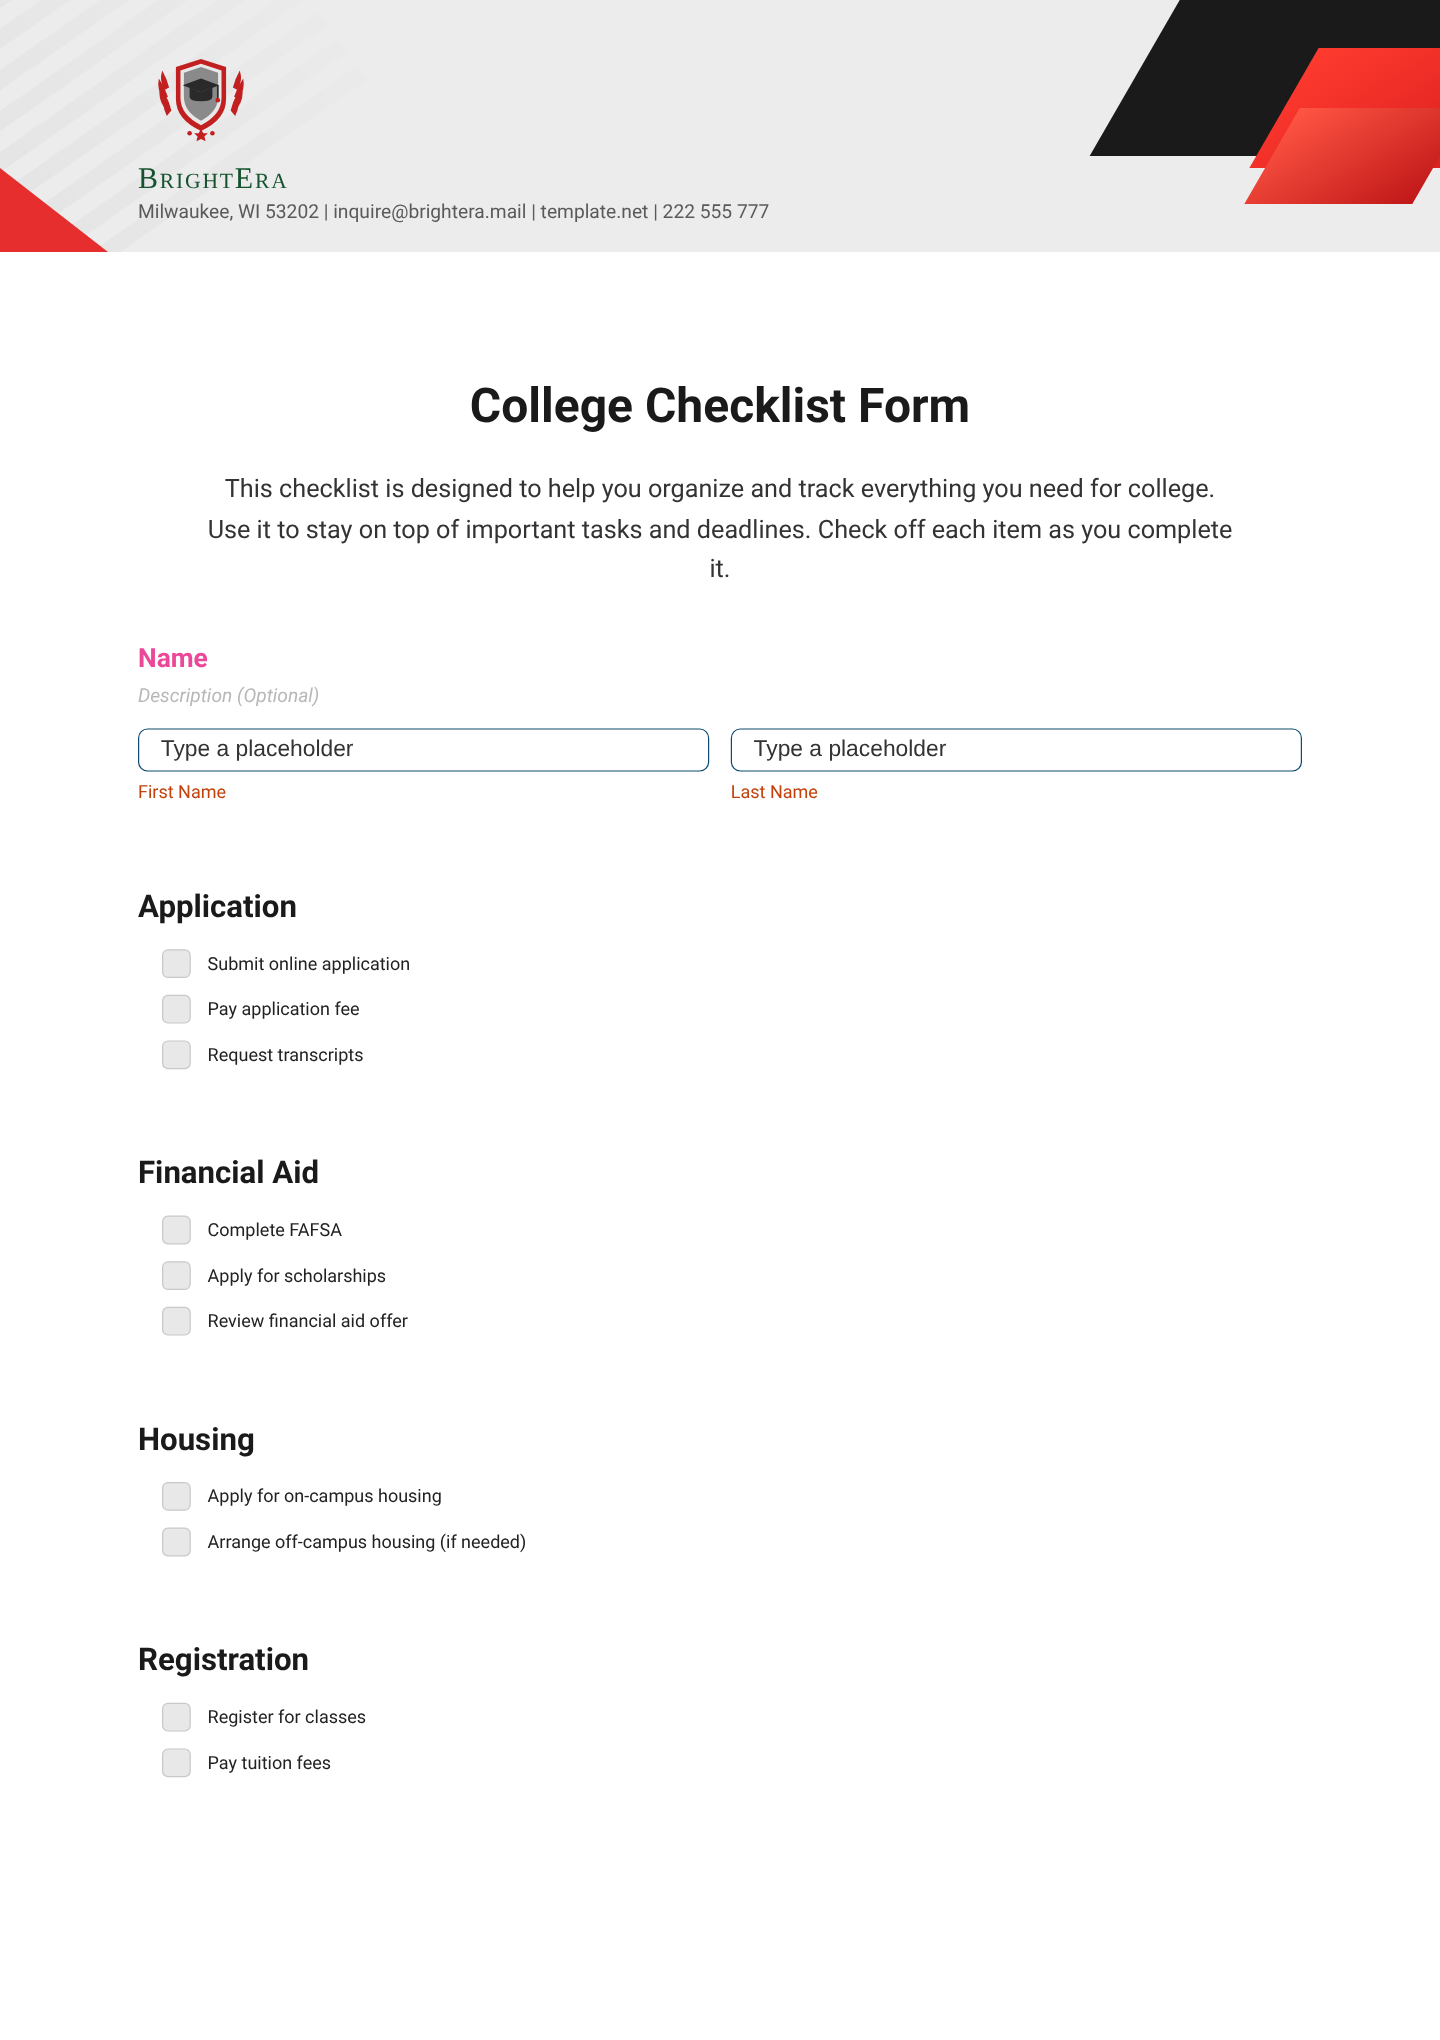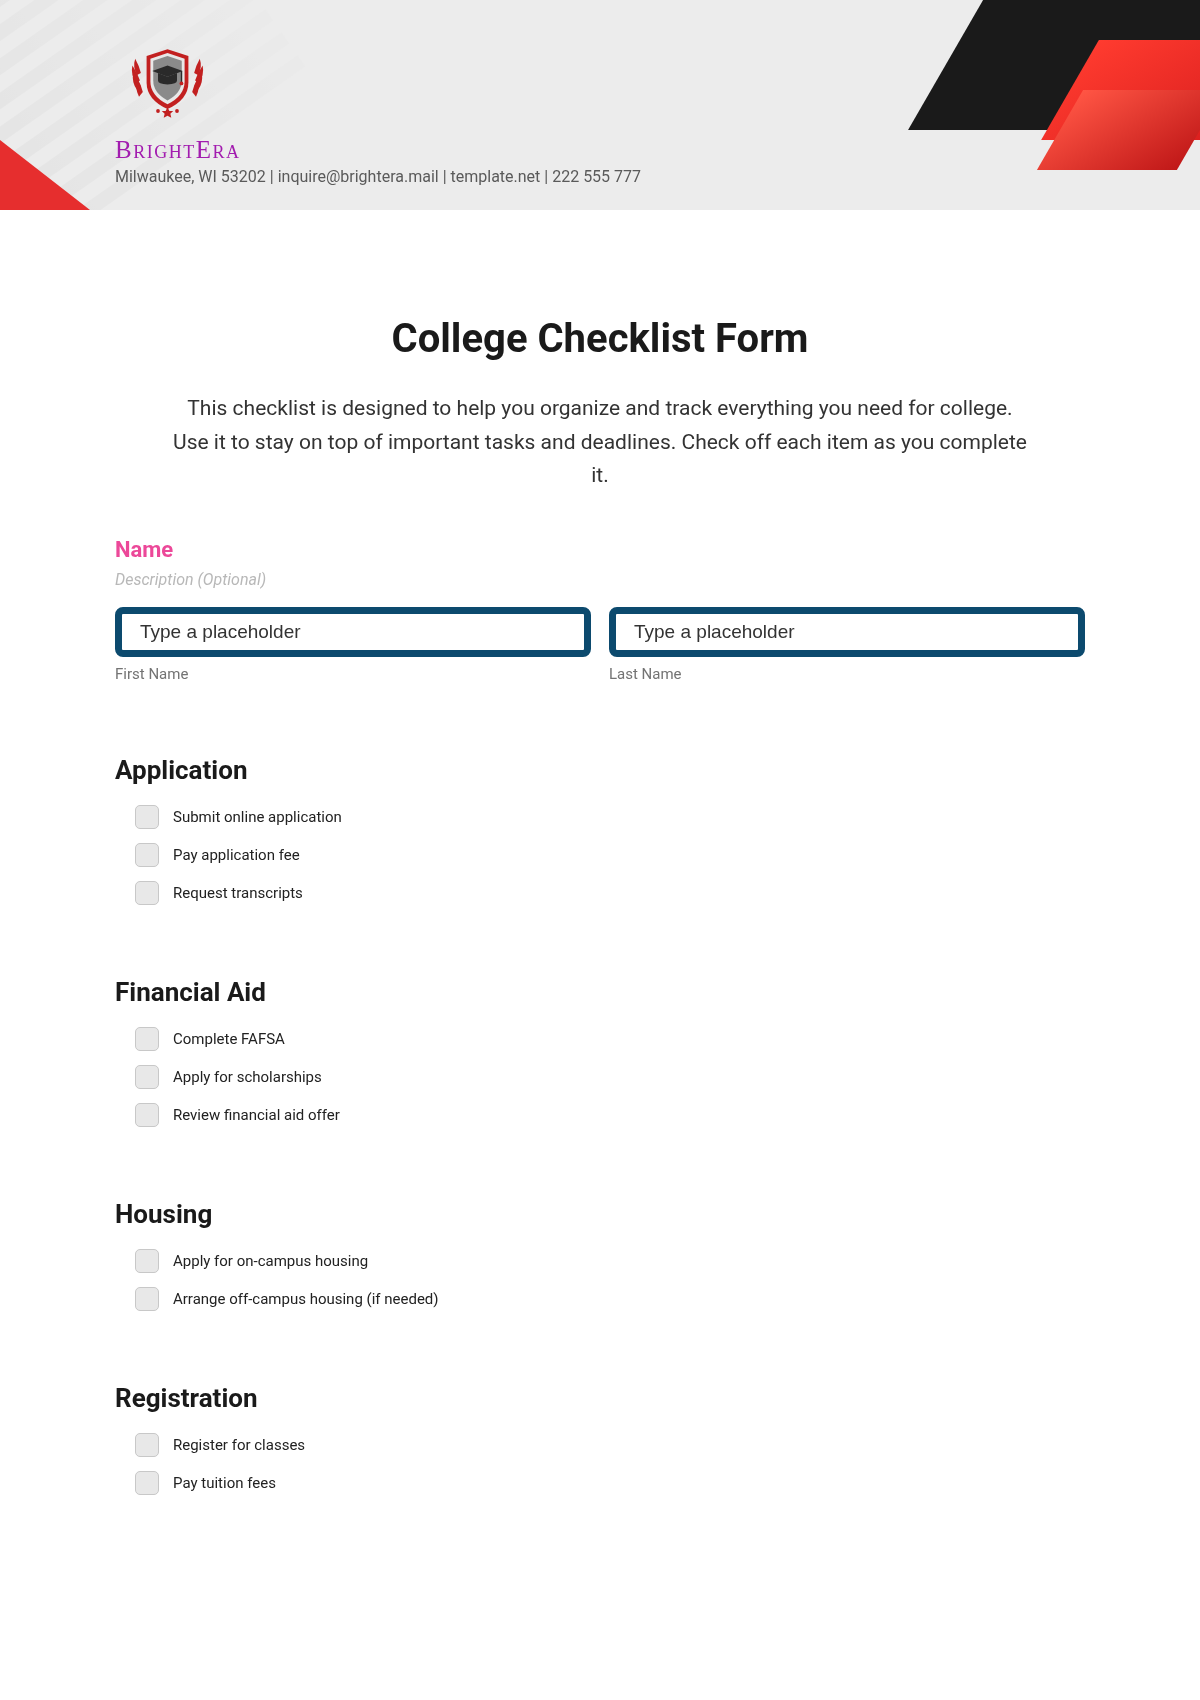--- a/index.html
+++ b/index.html
@@ -100,21 +100,21 @@
       margin-left: 5px;
     }
     .logo svg {
       width: 100%;
       height: 100%;
     }
     .brand-name {
       font-family: "Trajan Pro", "Times New Roman", serif;
       font-size: 25px;
       letter-spacing: 1.5px;
-      color: #a21caf;
+      color: #14532d;
       font-weight: 500;
       font-variant: small-caps;
     }
     .brand-contact {
       font-size: 16px;
       color: #5a5a5a;
       margin-top: 3px;
     }
     .content {
       padding: 105px 115px 60px 115px;
@@ -148,34 +148,34 @@
     }
     .name-row {
       display: flex;
       gap: 18px;
     }
     .name-col {
       flex: 1;
     }
     .text-input {
       width: 100%;
-      height: 50px;
-      border: 7px solid #0c4a6e;
+      height: 36px;
+      border: 1px solid #0c4a6e;
       border-radius: 8px;
       padding: 0 18px;
       font-size: 19px;
       color: #333;
       background: #fff;
     }
     .text-input::placeholder {
       color: #333;
     }
     .sub-label {
       font-size: 15px;
-      color: #737373;
+      color: #c2410c;
       margin-top: 8px;
     }
     .section {
       margin-top: 72px;
     }
     .section-heading {
       font-size: 26px;
       font-weight: 700;
       color: #1a1a1a;
       margin-bottom: 20px;

